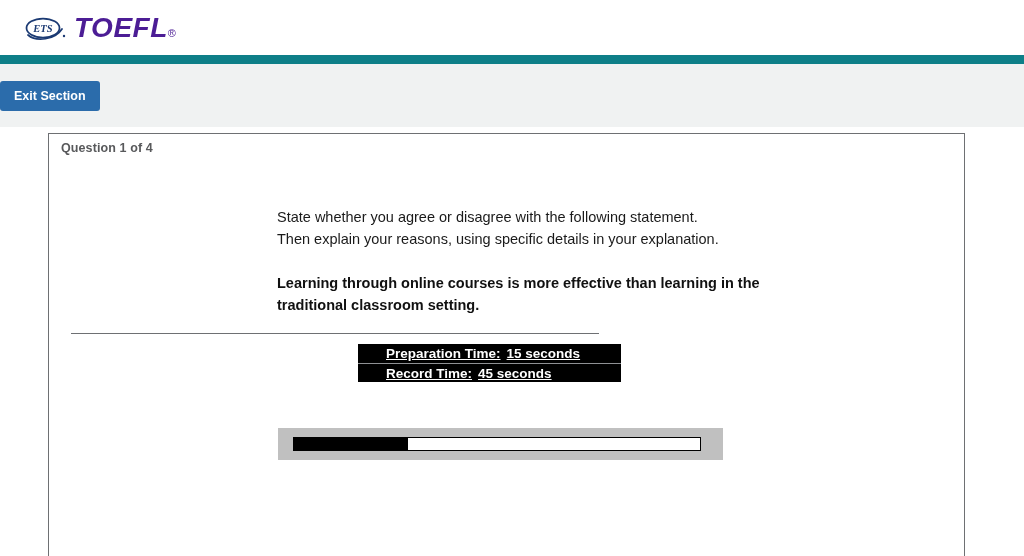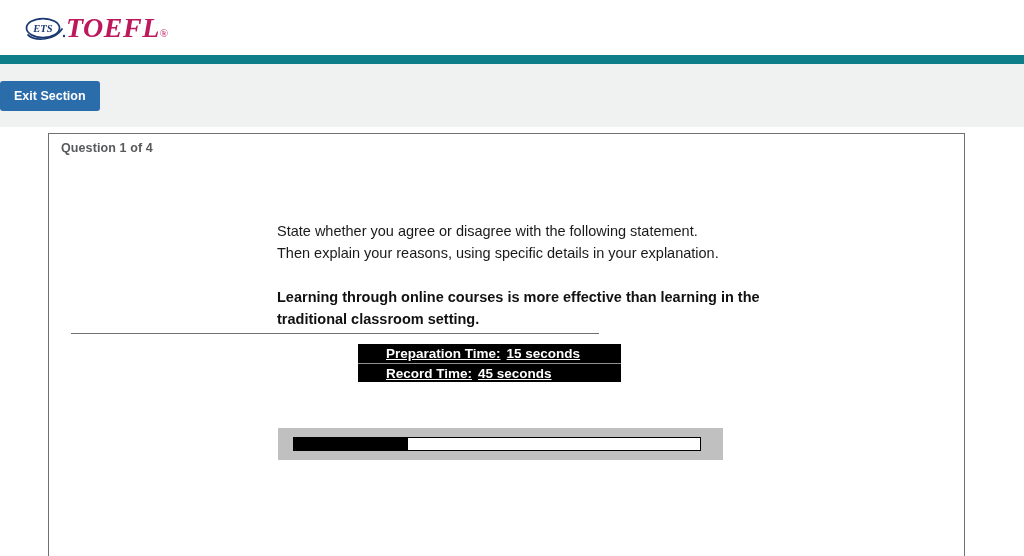--- a/index.html
+++ b/index.html
@@ -32,27 +32,27 @@
     display: flex;
     align-items: center;
     height: 32px;
   }
   .ets-logo {
     width: 44px;
     height: 26px;
     display: block;
   }
   .toefl-word {
-    font-family: Liberation Serif, serif;
+    font-family: Liberation Sans, sans-serif;
     font-style: italic;
     font-weight: bold;
     font-size: 28px;
     letter-spacing: 0.5px;
-    color: #be185d;
-    margin-left: 0;
+    color: #4c1d95;
+    margin-left: 8px;
     line-height: 1;
     white-space: nowrap;
   }
   .toefl-reg {
     font-size: 11px;
     vertical-align: baseline;
     font-style: normal;
     font-weight: normal;
   }
   .header-title {
@@ -125,21 +125,21 @@
     font-size: 12.5px;
     font-weight: bold;
     color: #58595b;
     letter-spacing: 0.1px;
   }
 
   
   .prompt-area {
     position: absolute;
     left: 228px;
-    top: 87px;
+    top: 73px;
     width: 560px;
   }
   .prompt-line {
     font-size: 14.5px;
     color: #1a1a1a;
     line-height: 21.5px;
     white-space: nowrap;
   }
   .statement {
     margin-top: 22px;

